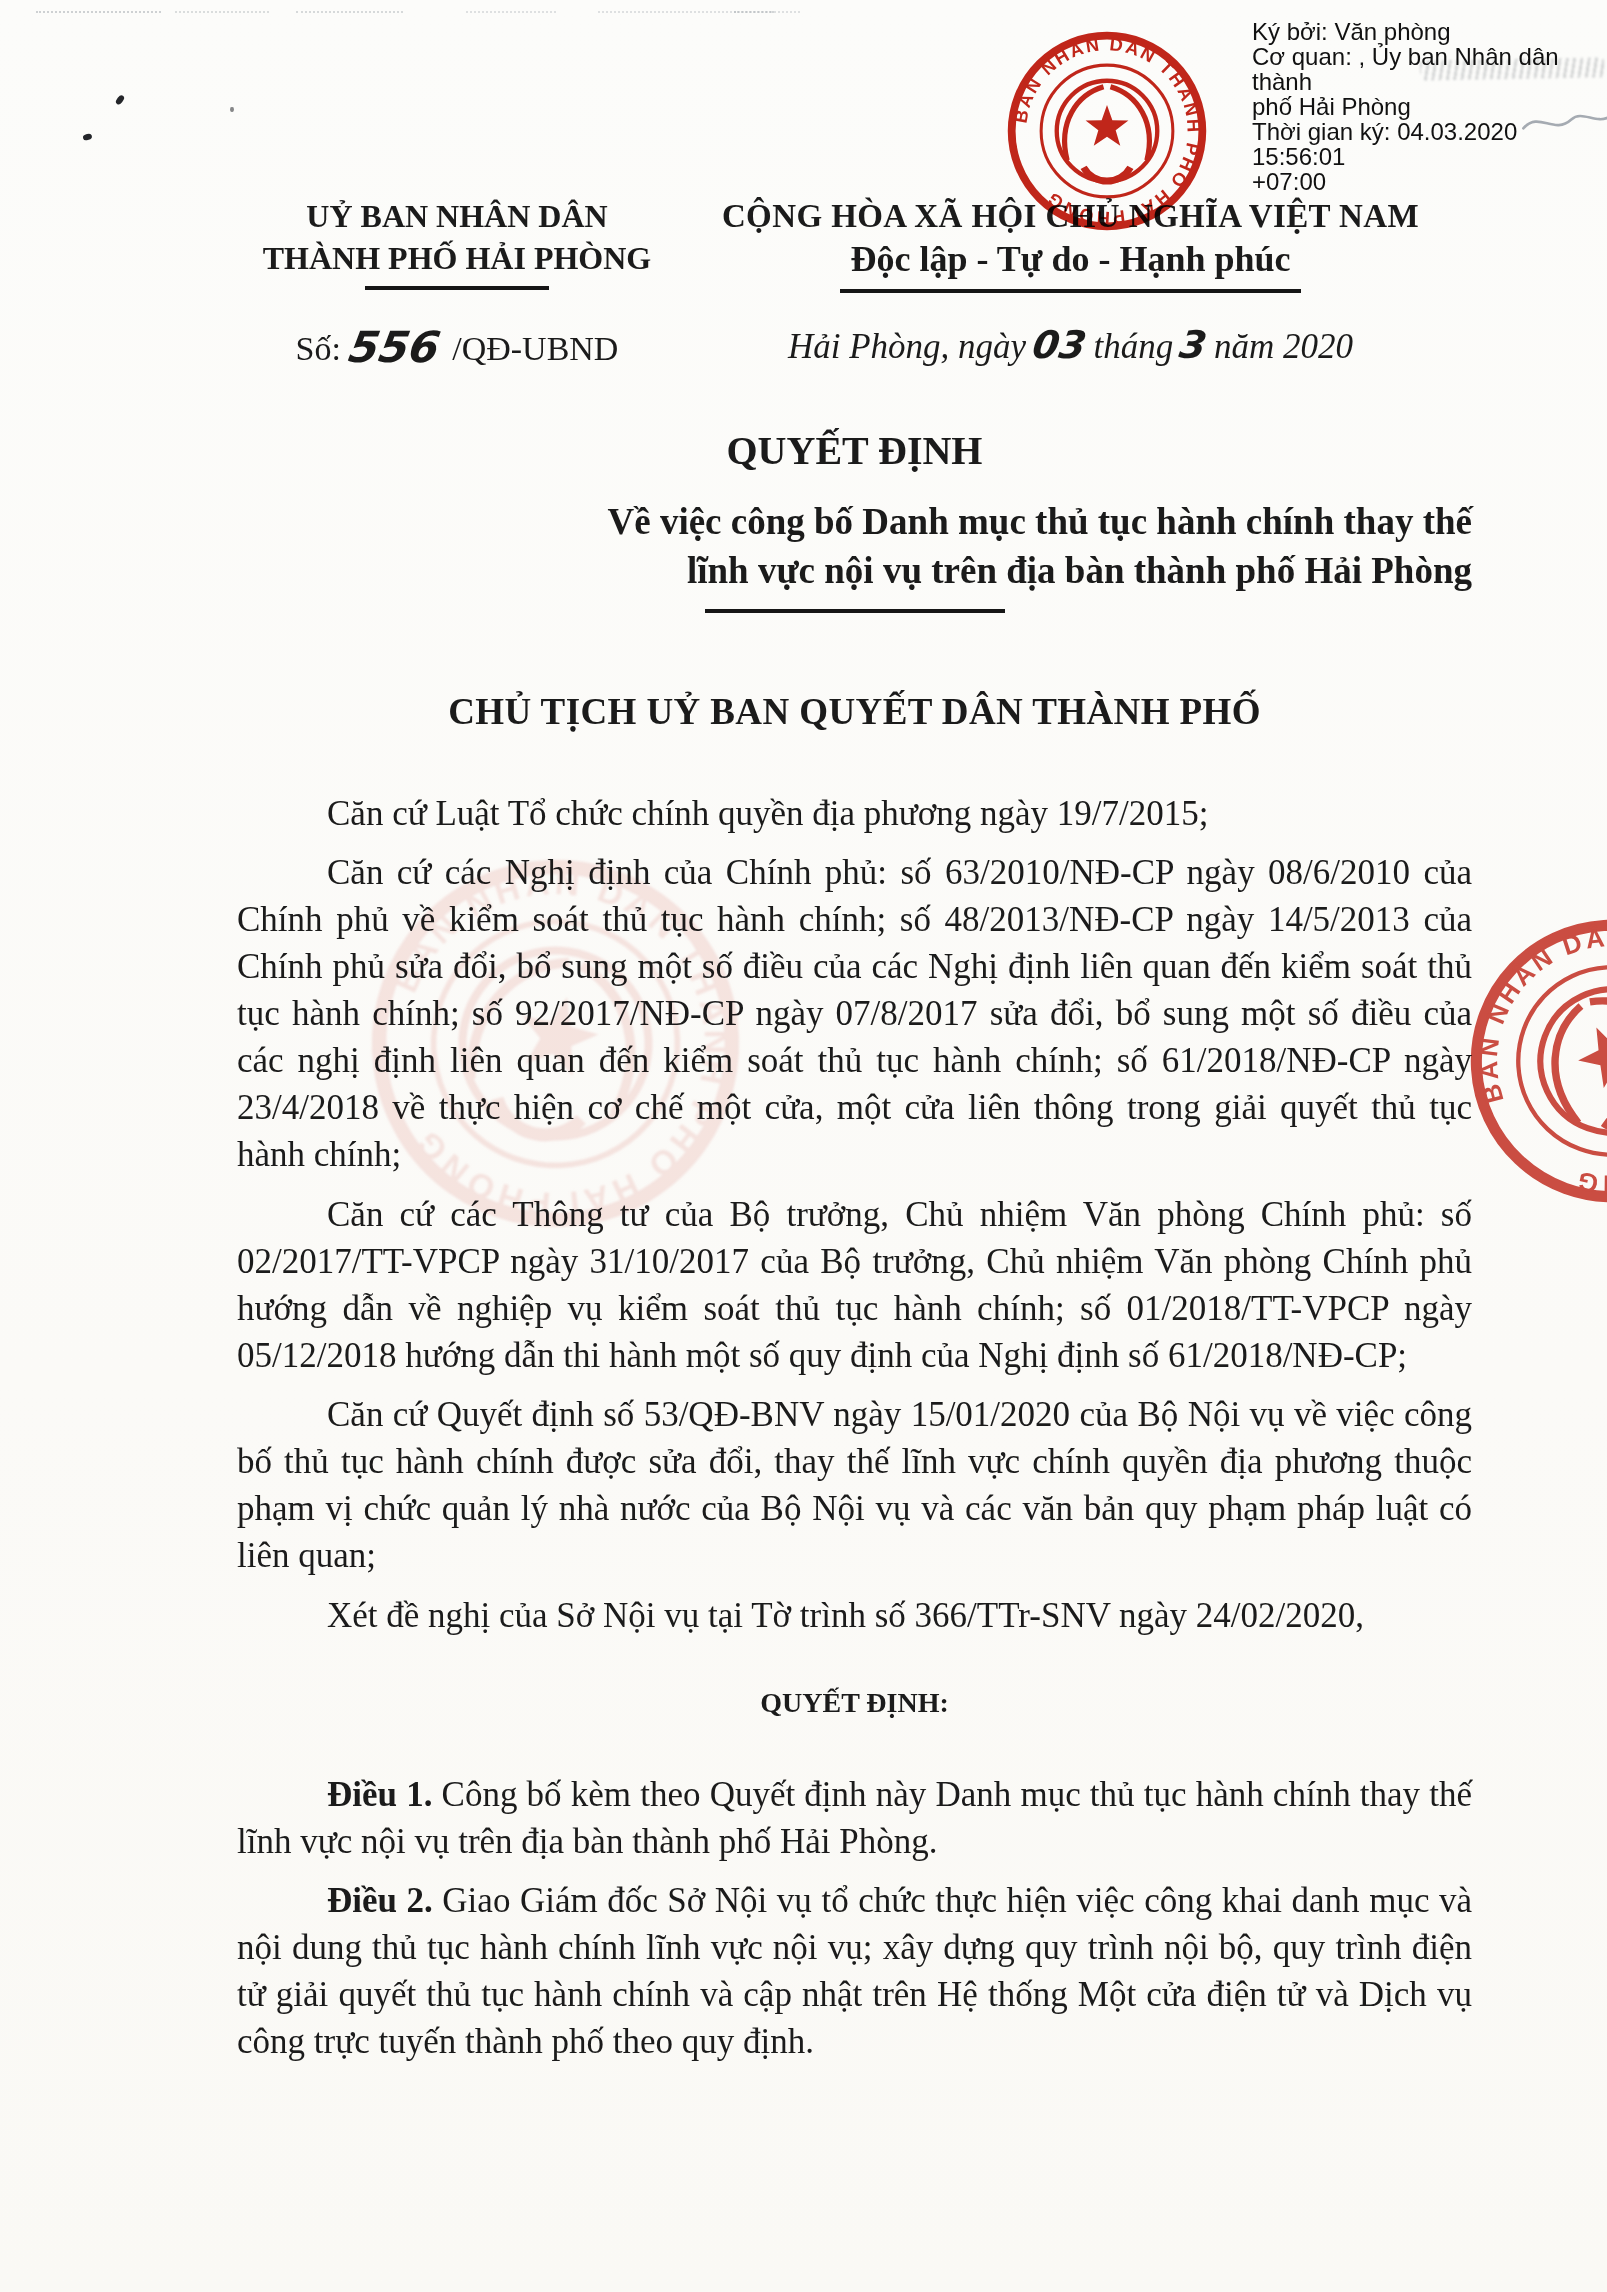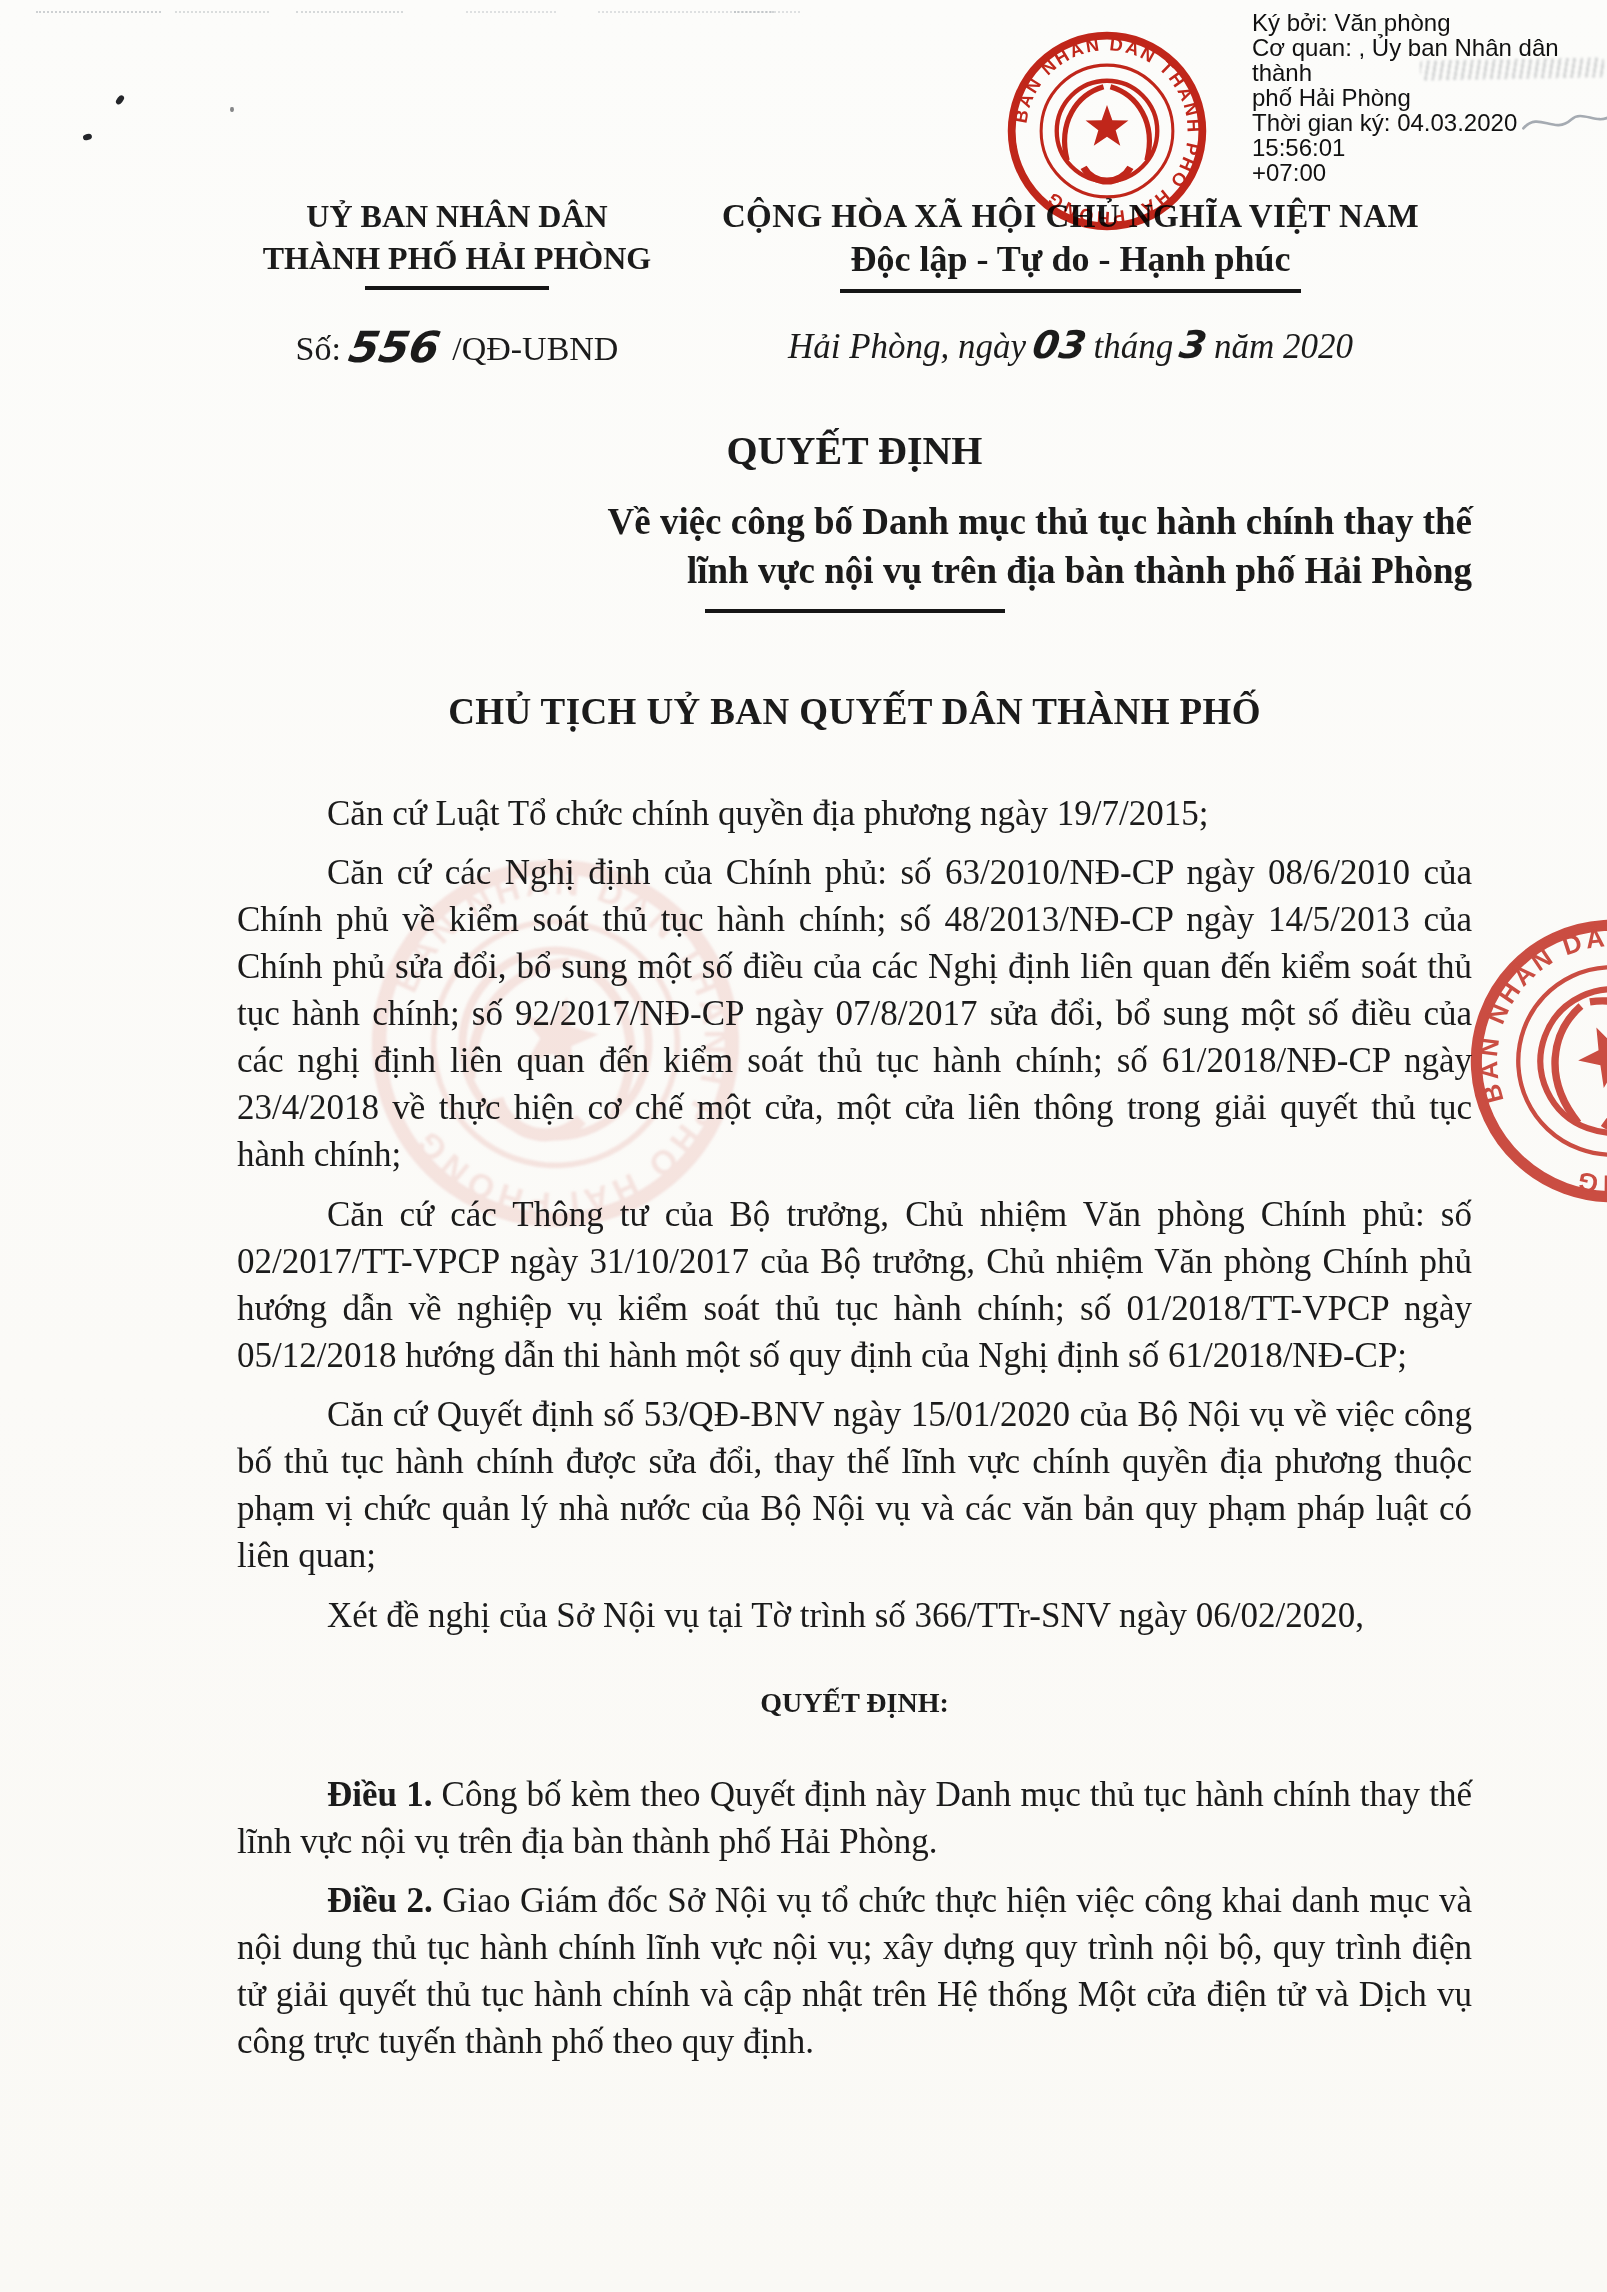--- a/index.html
+++ b/index.html
@@ -17,21 +17,21 @@
   .top-dash{position:absolute;top:10.7px;height:0;border-top:2.7px dotted #a9afb4;opacity:.55;}
   .speck{position:absolute;background:#24262a;border-radius:45%;}
   .smudge{
     position:absolute;left:1420px;top:59px;width:184px;height:19.7px;
     background:repeating-linear-gradient(100deg,rgba(115,120,126,.55) 0 2.7px,rgba(0,0,0,0) 2.7px 7.2px);
     filter:blur(0.9px);opacity:.55;border-radius:3.6px;transform:rotate(-1deg);
   }
   .squiggle{position:absolute;left:1521px;top:107px;opacity:.75;}
   
   .sigblock{
-    position:absolute;left:1252px;top:10px;width:351px;
+    position:absolute;left:1252px;top:19px;width:351px;
     font-family:"Liberation Sans","DejaVu Sans",sans-serif;
     font-size:24px;line-height:25px;color:#111;
   }
   
   .seal{position:absolute;mix-blend-mode:multiply;}
   .seal-top{left:1003px;top:27px;}
   .seal-right{left:1464px;top:913px;transform:rotate(-25deg);opacity:.82;}
   .seal-bleed{left:363px;top:851px;transform:rotate(14deg);opacity:.11;filter:blur(0.9px);}
   
   .header{display:flex;padding:195px 0 0 231px;}
@@ -149,21 +149,21 @@
     </div>
     <div class="rule rule-subject"></div>
 
     <div class="authority">CHỦ TỊCH UỶ BAN QUYẾT DÂN THÀNH PHỐ</div>
 
     <div class="preamble">
       <p class="body-p">Căn cứ Luật Tổ chức chính quyền địa phương ngày 19/7/2015;</p>
       <p class="body-p">Căn cứ các Nghị định của Chính phủ: số 63/2010/NĐ-CP ngày 08/6/2010 của Chính phủ về kiểm soát thủ tục hành chính; số 48/2013/NĐ-CP ngày 14/5/2013 của Chính phủ sửa đổi, bổ sung một số điều của các Nghị định liên quan đến kiểm soát thủ tục hành chính; số 92/2017/NĐ-CP ngày 07/8/2017 sửa đổi, bổ sung một số điều của các nghị định liên quan đến kiểm soát thủ tục hành chính; số 61/2018/NĐ-CP ngày 23/4/2018 về thực hiện cơ chế một cửa, một cửa liên thông trong giải quyết thủ tục hành chính;</p>
       <p class="body-p gap-more">Căn cứ các Thông tư của Bộ trưởng, Chủ nhiệm Văn phòng Chính phủ: số 02/2017/TT-VPCP ngày 31/10/2017 của Bộ trưởng, Chủ nhiệm Văn phòng Chính phủ hướng dẫn về nghiệp vụ kiểm soát thủ tục hành chính; số 01/2018/TT-VPCP ngày 05/12/2018 hướng dẫn thi hành một số quy định của Nghị định số 61/2018/NĐ-CP;</p>
       <p class="body-p gap-more">Căn cứ Quyết định số 53/QĐ-BNV ngày 15/01/2020 của Bộ Nội vụ về việc công bố thủ tục hành chính được sửa đổi, thay thế lĩnh vực chính quyền địa phương thuộc phạm vị chức quản lý nhà nước của Bộ Nội vụ và các văn bản quy phạm pháp luật có liên quan;</p>
-      <p class="body-p gap-more">Xét đề nghị của Sở Nội vụ tại Tờ trình số 366/TTr-SNV ngày 06/02/2020,</p>
+      <p class="body-p gap-more">Xét đề nghị của Sở Nội vụ tại Tờ trình số 366/TTr-SNV ngày 24/02/2020,</p>
     </div>
 
     <div class="decision-heading">QUYẾT ĐỊNH:</div>
 
     <div>
       <p class="body-p"><span class="article-label">Điều 1.</span><span> Công bố kèm theo Quyết định này Danh mục thủ tục hành chính thay thế lĩnh vực nội vụ trên địa bàn thành phố Hải Phòng.</span></p>
       <p class="body-p gap-more"><span class="article-label">Điều 2.</span><span> Giao Giám đốc Sở Nội vụ tổ chức thực hiện việc công khai danh mục và nội dung thủ tục hành chính lĩnh vực nội vụ; xây dựng quy trình nội bộ, quy trình điện tử giải quyết thủ tục hành chính và cập nhật trên Hệ thống Một cửa điện tử và Dịch vụ công trực tuyến thành phố theo quy định.</span></p>
     </div>
   </div>
 

